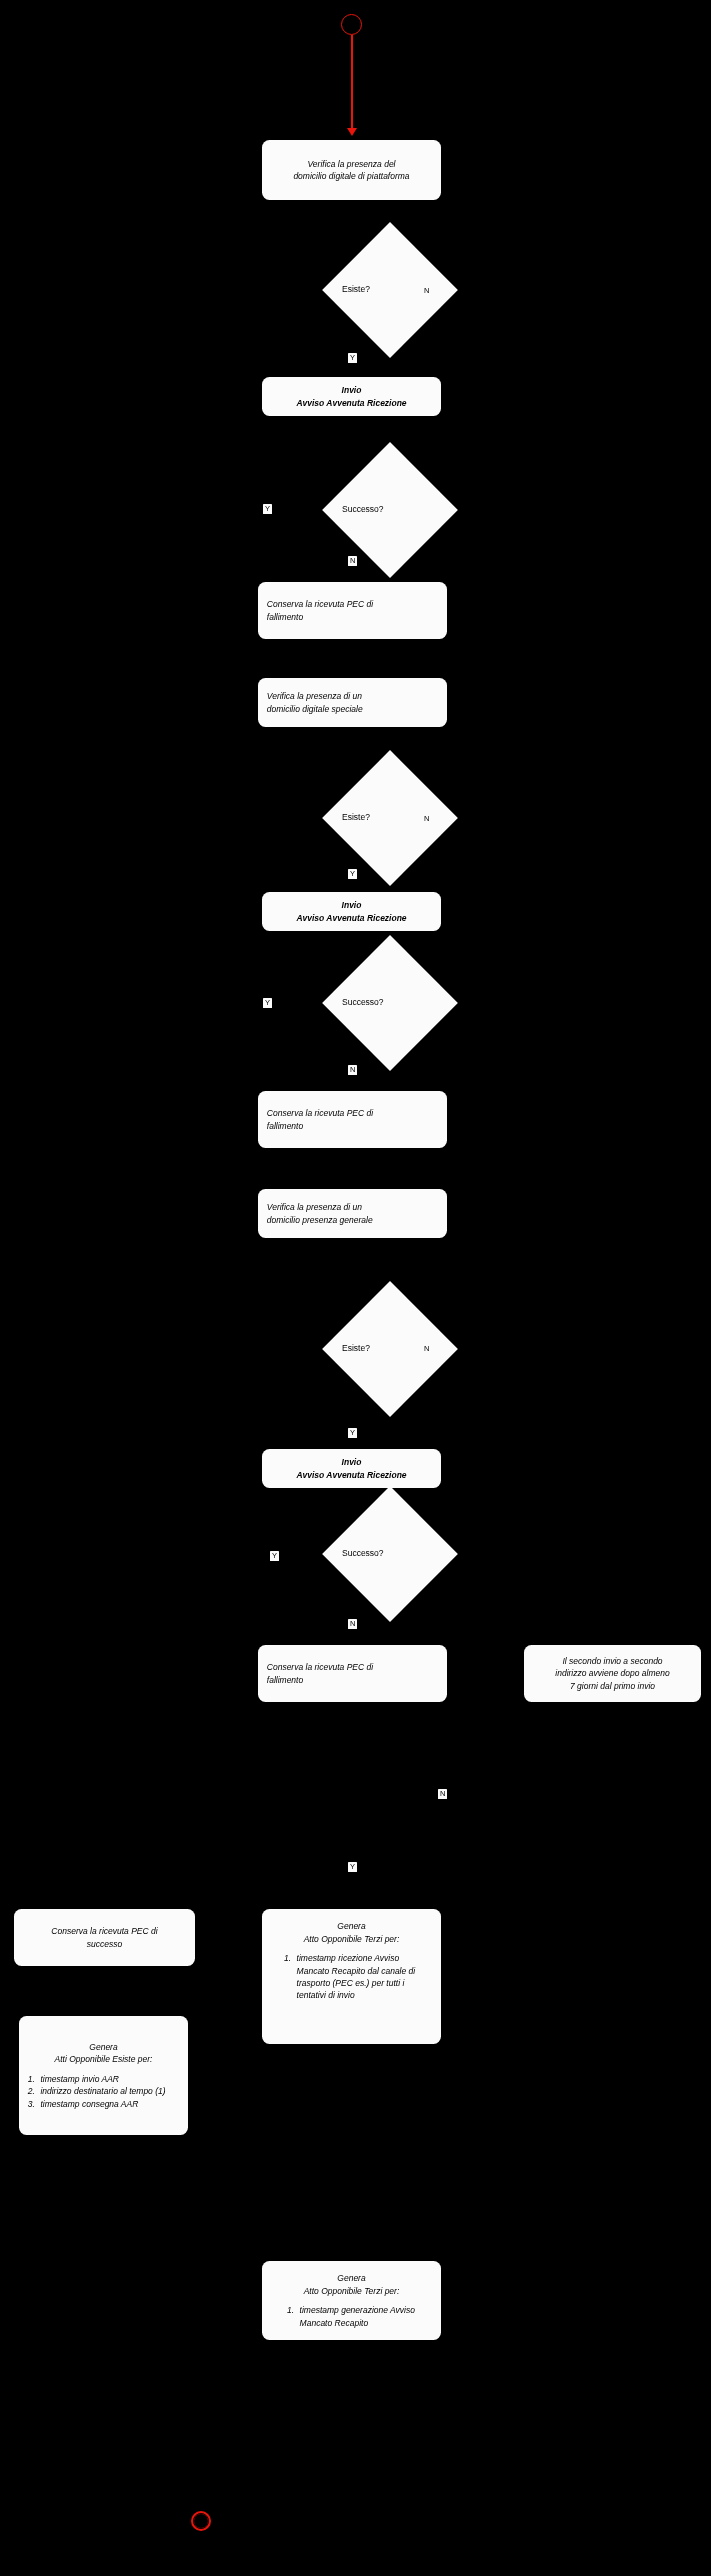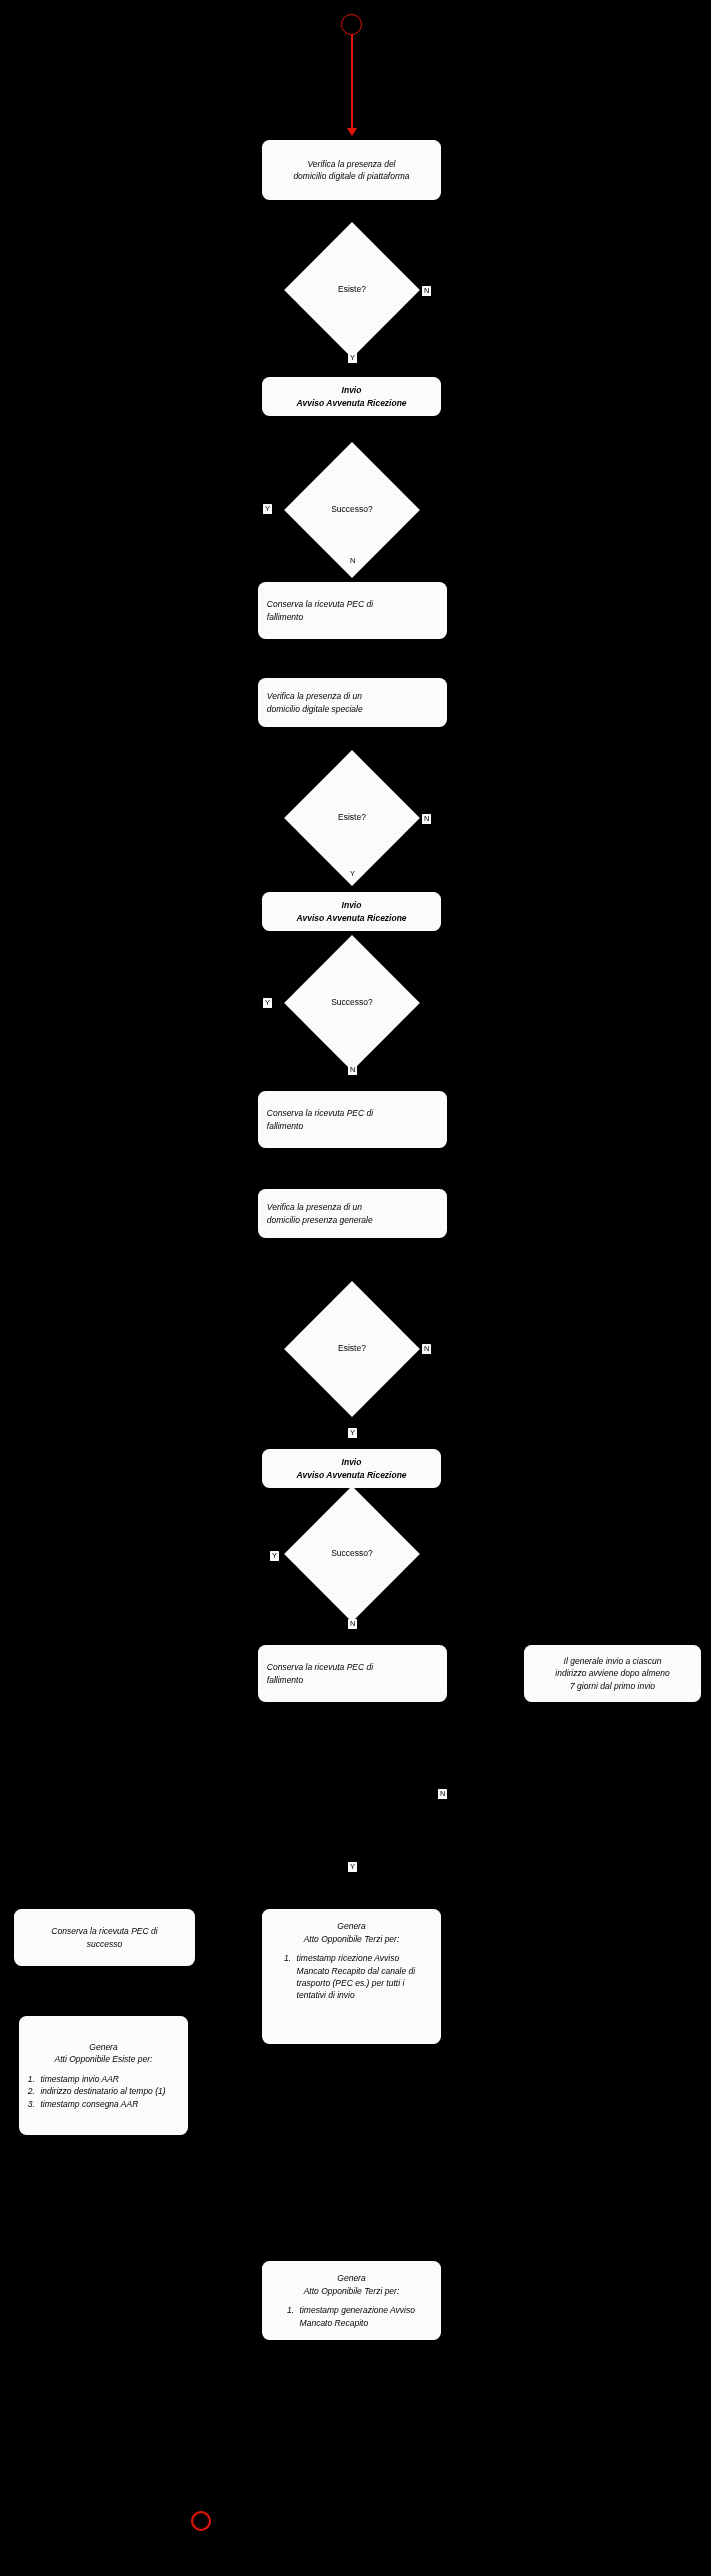--- a/index.html
+++ b/index.html
@@ -40,21 +40,21 @@
     text-align:left;
   }
   .olist li .num{position:absolute;left:0;top:0;}
   .olist-wrap{width:100%;display:flex;justify-content:center;}
   .olist-inner{display:inline-block;text-align:left;}
   .spacer{height:7.5px;}
 
   
   .diamond{
     position:absolute;
-    display:flex;align-items:center;justify-content:center;
+    display:flex;align-items:center;margin-left:38px;
   }
   .diamond .shape{
     position:absolute;inset:0;
     background:#fbfbfb;
     transform:rotate(45deg);
   }
   .diamond .dtext{
     position:relative;
     z-index:2;
     color:#000;
@@ -206,21 +206,21 @@
   </div>
   <div class="elabel" style="left:270px;top:1551px;">Y</div>
   <div class="elabel" style="left:348px;top:1619px;">N</div>
 
   <div class="node left" style="left:258px;top:1645px;width:189px;height:57px;">
     <span class="ln">Conserva la ricevuta PEC di</span>
     <span class="ln">fallimento</span>
   </div>
 
   <div class="node center" style="left:524px;top:1645px;width:177px;height:57px;">
-    <span class="ln">Il generale invio a ciascun</span>
+    <span class="ln">Il secondo invio a secondo</span>
     <span class="ln">indirizzo avviene dopo almeno</span>
     <span class="ln">7 giorni dal primo invio</span>
   </div>
 
   <div class="elabel" style="left:438px;top:1789px;">N</div>
   <div class="elabel" style="left:348px;top:1862px;">Y</div>
 
   <div class="node center" style="left:14px;top:1909px;width:181px;height:57px;">
     <span class="ln">Conserva la ricevuta PEC di</span>
     <span class="ln">successo</span>

